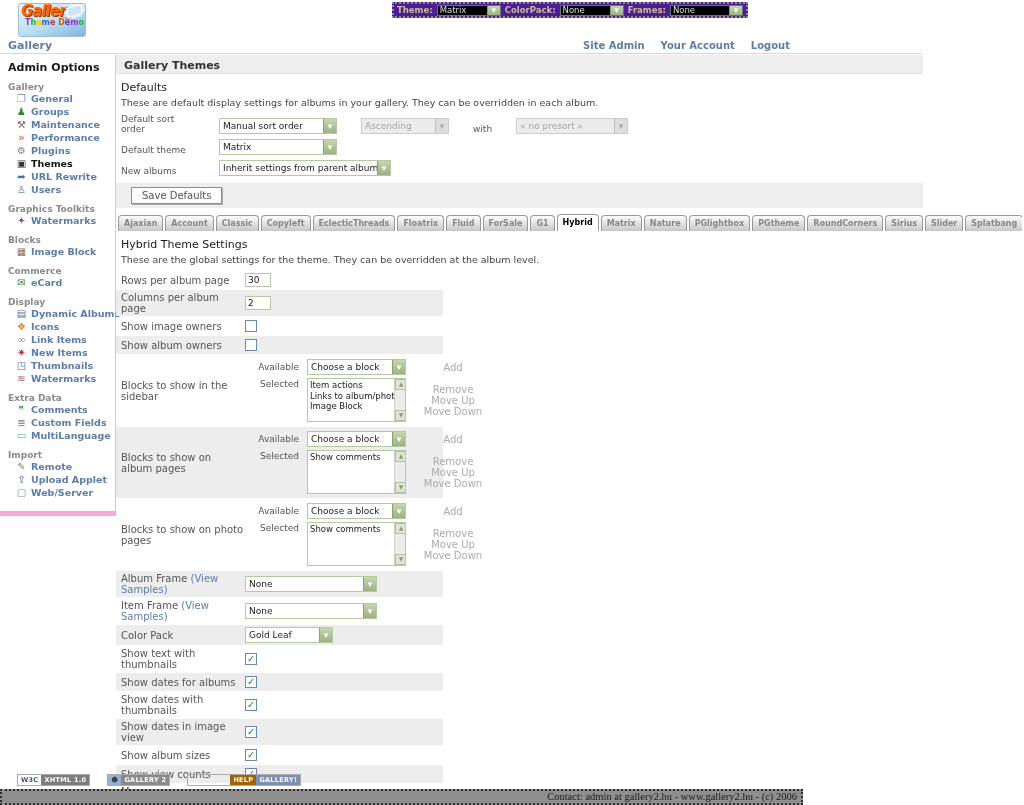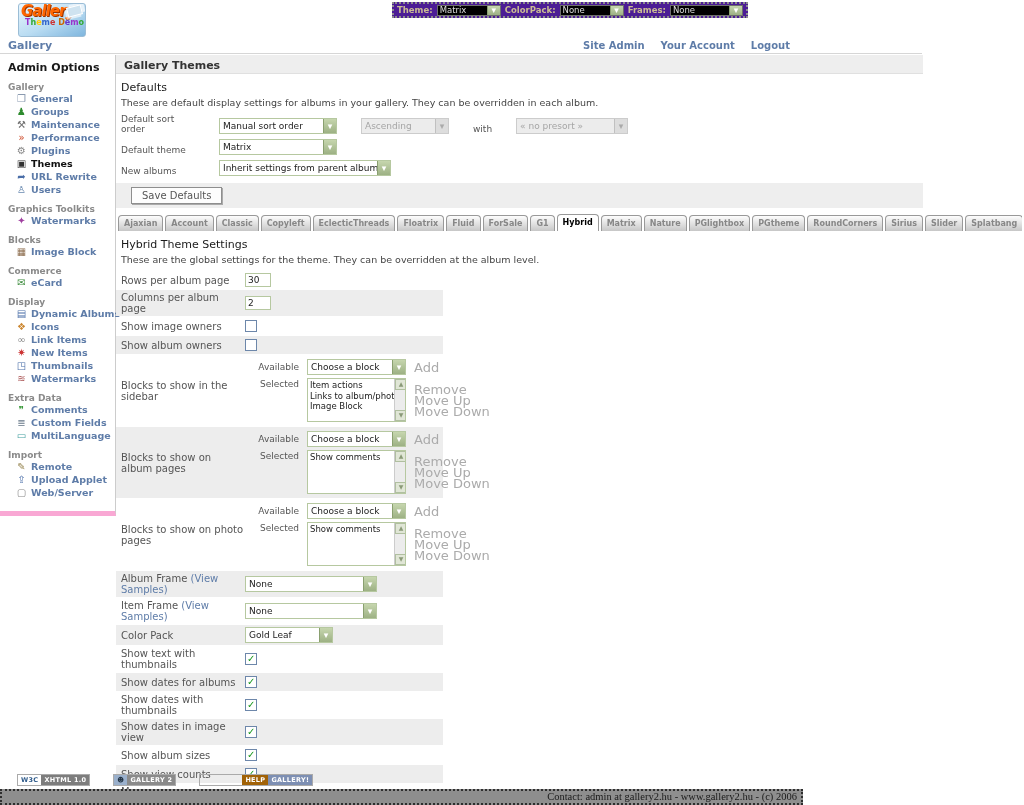--- a/index.html
+++ b/index.html
@@ -73,32 +73,32 @@
   .ts-row.alt{background:#ededed}
   .ts-label{width:124px;min-width:124px;color:#555;font-size:10px;line-height:11px}
   .vs-link{color:#5e7ca8;cursor:pointer}
   .tin{width:26px;height:14px;border:1px solid #b6c8a0;font-size:9px;padding:0 2px;font-family:inherit;color:#222;background:#fff}
   .cb{width:12px;height:12px;min-width:12px;border:1px solid #6d87aa;background:#fff;display:inline-block;cursor:pointer;position:relative}
   .cb.checked::after{content:"✓";position:absolute;left:1px;top:-1px;color:#19991f;font-weight:bold;font-size:10px}
 
   .bgrid{display:grid;grid-template-columns:54px 99px 78px;column-gap:8px;row-gap:3px;align-items:center;padding:2px 0}
   .sublab{color:#555;font-size:9px;text-align:right}
   .sublab.top{align-self:start;margin-top:1px}
-  .glink{color:#ababab;font-size:13px;text-align:left;line-height:11px;cursor:pointer}
+  .glink{color:#ababab;font-size:10px;text-align:center;line-height:11px;cursor:pointer}
   .listbox{position:relative;width:99px;height:44px;border:1px solid #b6c8a0;background:#fff;overflow:hidden;padding:1px 12px 1px 1px}
   .lb-item{font-size:8.5px;line-height:10.5px;white-space:nowrap;color:#222;padding-left:1px;cursor:pointer}
   .lb-sb{position:absolute;top:0;right:0;bottom:0;width:11px;background:#ececec;border-left:1px solid #ccc;cursor:pointer}
   .lb-sb::before,.lb-sb::after{position:absolute;left:0;width:10px;height:9px;background:#e0e6d6;border:1px solid #b0bfa0;
     color:#8a9a78;font-size:6px;line-height:7px;text-align:center}
   .lb-sb::before{content:"▲";top:0}
   .lb-sb::after{content:"▼";bottom:0}
   .linkstack{align-self:center}
 
   
-  .badges{position:absolute;left:17px;top:774px;display:flex;gap:23px}
+  .badges{position:absolute;left:17px;top:774px;display:flex;gap:17px}
   .badge{display:flex;height:12px;border:1px solid #aaa;cursor:pointer}
   .bseg{display:flex;align-items:center;padding:0 3px;font-size:6.5px;font-weight:bold;letter-spacing:.3px;white-space:nowrap}
   .footer-bar{position:absolute;left:0;top:789px;width:803px;height:16px;background:#8e8e8e;border:2px dotted #2e2e2e;
     text-align:right;font-family:"Liberation Serif","DejaVu Serif",serif;font-size:10.5px;color:#1a1a1a;padding:0 4px;line-height:12px}
 </style>
 </head>
 <body>
 
 <div class="header">
   <div class="logo">

